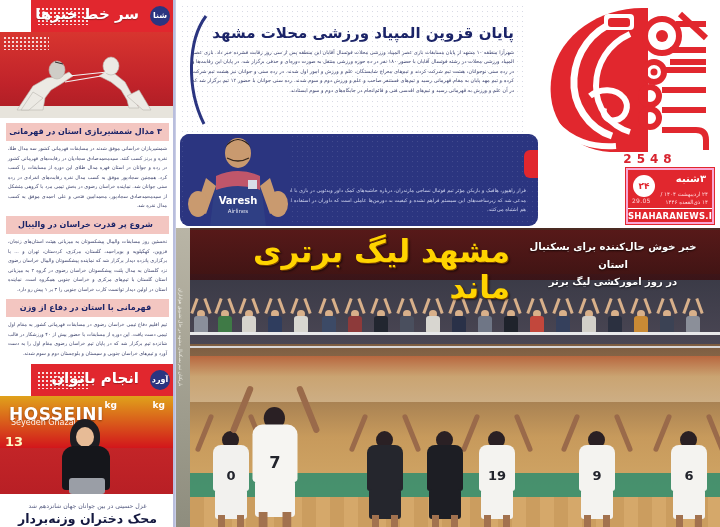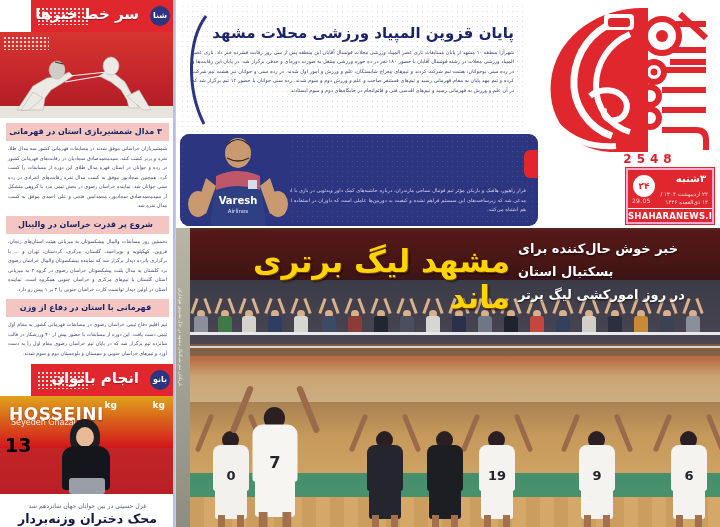--- a/index.html
+++ b/index.html
@@ -229,36 +229,36 @@
   }
   .hero .photo { position: absolute; inset: 0; overflow: hidden; }
   .hero .band {
     position: absolute;
     top: 2px; right: 0;
     width: 544px; height: 50px;
     background: linear-gradient(180deg, rgba(90,20,22,.78) 0%, rgba(58,14,16,.86) 100%);
   }
   .hero .mainhl {
     position: absolute;
-    top: 16px; right: 210px;
+    top: 6px; right: 210px;
     width: 326px;
     direction: rtl; text-align: right;
     font-size: 31px;
     font-weight: bold;
     color: #ffd400;
     line-height: 1.15;
     text-shadow: 1px 1px 0 #7a3f00, 2px 2px 2px rgba(0,0,0,.55);
     letter-spacing: -.5px;
   }
   .hero .subhl {
     position: absolute;
     top: 10px; right: 12px;
     width: 190px;
-    direction: rtl; text-align: left;
-    font-size: 13px;
+    direction: rtl; text-align: center;
+    font-size: 10px;
     font-weight: bold;
     color: #ffffff;
     line-height: 1.75;
     text-shadow: 0 1px 2px rgba(0,0,0,.7);
   }
 
   
   .side {
     position: absolute;
     top: 0; left: 0;
@@ -368,21 +368,21 @@
   
   .fence-bg { position: absolute; inset: 0; background: linear-gradient(180deg,#d8352f 0%,#c0232a 60%,#aa1d24 100%); }
   .fence-dots { position: absolute; left: 4px; top: 4px; width: 46px; height: 14px;
     background-image: radial-gradient(circle, rgba(255,255,255,.8) 0.8px, transparent 1px); background-size: 4px 4px; }
   .floor { position: absolute; left: 0; right: 0; bottom: 0; height: 12px; background: #e7e4dc; }
 
   .lift-bg { position: absolute; inset: 0; background: linear-gradient(180deg,#cf2b2b 0%,#b81f25 100%); }
   .lift-scr { position: absolute; left: 0; right: 0; top: 0; height: 52px; background: linear-gradient(180deg,#e0a21b 0%,#d2161b 100%); }
   .lift-name { position: absolute; left: 10px; top: 8px; color: #fff; font-size: 17px; font-weight: bold; letter-spacing: .5px; direction: ltr; text-shadow: 0 1px 2px rgba(0,0,0,.4); }
   .lift-sub { position: absolute; left: 12px; top: 22px; color: #fff; font-size: 8px; direction: ltr; opacity: .92; }
-  .lift-num { position: absolute; left: 6px; top: 38px; color: #000000; font-size: 19px; font-weight: bold; direction: ltr; }
+  .lift-num { position: absolute; left: 6px; top: 38px; color: #fef9c3; font-size: 13px; font-weight: bold; direction: ltr; }
   .lift-kg { position: absolute; right: 10px; top: 4px; color: #fff; font-size: 9px; font-weight: bold; direction: ltr; }
   .lift-kg2 { position: absolute; right: 58px; top: 4px; color: #fff; font-size: 9px; font-weight: bold; direction: ltr; }
   .athlete { position: absolute; left: 58px; bottom: 0; width: 58px; height: 72px; }
   .athlete .hijab { position: absolute; left: 13px; top: -3px; width: 30px; height: 34px; background: #1d1d22; border-radius: 50% 50% 40% 40%; }
   .athlete .face { position: absolute; left: 19px; top: 5px; width: 18px; height: 20px; background: #e7bb96; border-radius: 50%; }
   .athlete .body2 { position: absolute; left: 5px; top: 24px; width: 48px; height: 44px; background: #15161b; border-radius: 12px 12px 4px 4px; }
   .athlete .bar { position: absolute; left: 12px; top: 56px; width: 36px; height: 16px; background: #9a9ea6; border-radius: 3px; }
 
   .court { position: absolute; inset: 0; background: linear-gradient(180deg,#4a2a22 0%,#5d3a2a 22%,#8a6a4a 46%,#c79a5c 70%,#d8ae6c 100%); }
   .stand { position: absolute; left: 0; right: 0; top: 46px; height: 70px; background: linear-gradient(180deg,#3a3a46 0%,#4a4654 100%); }
@@ -747,21 +747,21 @@
     <div class="news-item">
       <div class="news-head">
         <span>قهرمانی با استان در دفاع از وزن کشوری</span>
       </div>
       <div class="news-body">تیم اقلیم دفاع تیمی خراسان رضوی در مسابقات قهرمانی کشور به مقام اول تیمی دست یافت. این دوره از مسابقات با حضور بیش از ۴۰ ورزشکار در قالب شانزده تیم برگزار شد که در پایان تیم خراسان رضوی مقام اول را به دست آورد و تیم‌های خراسان جنوبی و سیستان و بلوچستان دوم و سوم شدند.</div>
     </div>
 
     <div class="sec-banner" style="margin-top:5px">
       <span class="dotpat"></span>
       <span class="title">انجام بانوان</span>
-      <span class="chip">بانو</span>
+      <span class="chip">آورد</span>
     </div>
 
     <div class="side-photo women">
       <span class="lift-bg"></span>
       <span class="lift-scr"></span>
       <span class="lift-name">HOSSEINI</span>
       <span class="lift-sub">Seyedeh Ghazal</span>
       <span class="lift-num">13</span>
       <span class="lift-kg">kg</span>
       <span class="lift-kg2">kg</span>

